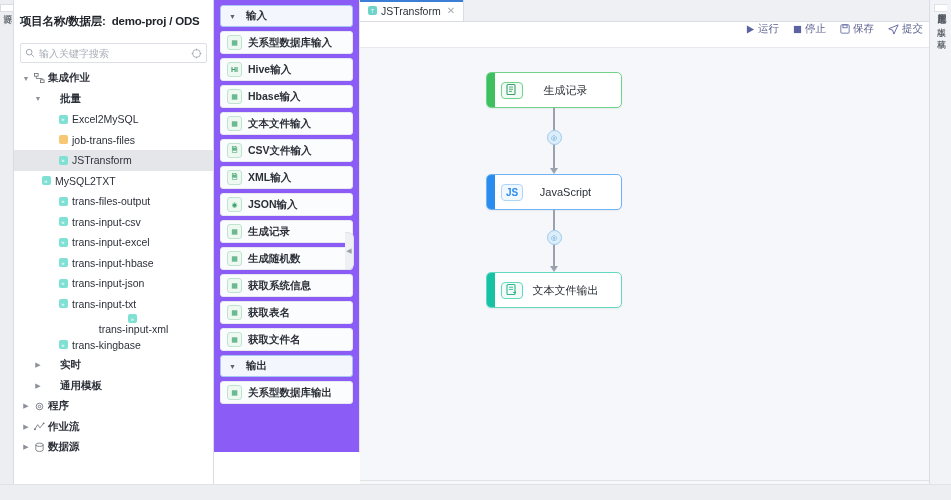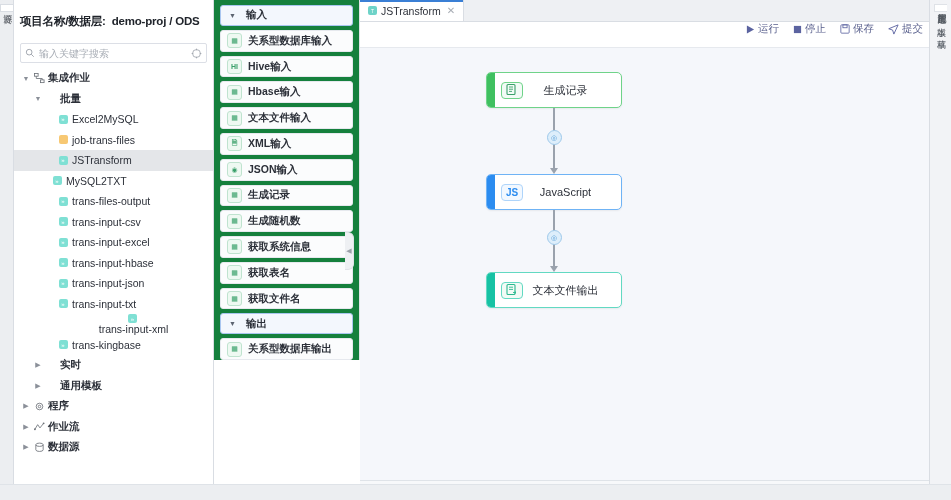--- a/index.html
+++ b/index.html
@@ -59,21 +59,21 @@
   .node .lbl { padding-left: 2px; }
   .node.bold .lbl { font-weight: bold; }
   .leaf-dot {
     width: 9px; height: 9px; border-radius: 2px;
     display: flex; align-items: center; justify-content: center;
     font-size: 6px; color: #fff; font-family: "Liberation Sans", sans-serif;
   }
 
   
   .palette {
-    width: 146px; flex: 0 0 146px; height: 360px; background: #15803d;
+    width: 146px; flex: 0 0 146px; height: 452px; background: #8b5cf6;
     border-right: 1px solid #e2e5e9; padding: 5px 6px 0 6px;
     display: flex; flex-direction: column; gap: 4px; overflow: hidden;
     position: relative;
   }
   .grp {
     height: 22px; border: 1px solid #a9c6f0; border-radius: 3px;
     background: #f3f7fd; display: flex; align-items: center;
     font-size: 10.5px; color: #2c3039; font-weight: bold; padding-left: 8px; gap: 10px;
   }
   .grp .tri { font-size: 7px; color: #5c6370; }
@@ -248,21 +248,21 @@
           </span>
           <span class="lbl">job-trans-files</span>
         </div>
         <div class="node sel" style="padding-left: 30px;">
           <span class="caret"></span>
           <span class="tico">
             <span class="leaf-dot" style="background: rgb(127, 224, 212);">»</span>
           </span>
           <span class="lbl">JSTransform</span>
         </div>
-        <div class="node" style="padding-left: 24px;">
+        <div class="node" style="padding-left: 13px;">
           <span class="caret"></span>
           <span class="tico">
             <span class="leaf-dot" style="background: rgb(127, 224, 212);">»</span>
           </span>
           <span class="lbl">MySQL2TXT</span>
         </div>
         <div class="node" style="padding-left: 30px;">
           <span class="caret"></span>
           <span class="tico">
             <span class="leaf-dot" style="background: rgb(127, 224, 212);">»</span>
@@ -375,20 +375,24 @@
         <span class="cico">HI</span>
         <span>Hive输入</span>
       </div>
       <div class="comp">
         <span class="cico">▦</span>
         <span>Hbase输入</span>
       </div>
       <div class="comp">
         <span class="cico">▦</span>
         <span>文本文件输入</span>
+      </div>
+      <div class="comp">
+        <span class="cico">🗎</span>
+        <span>CSV文件输入</span>
       </div>
       <div class="comp">
         <span class="cico">🗎</span>
         <span>XML输入</span>
       </div>
       <div class="comp">
         <span class="cico">◉</span>
         <span>JSON输入</span>
       </div>
       <div class="comp">

